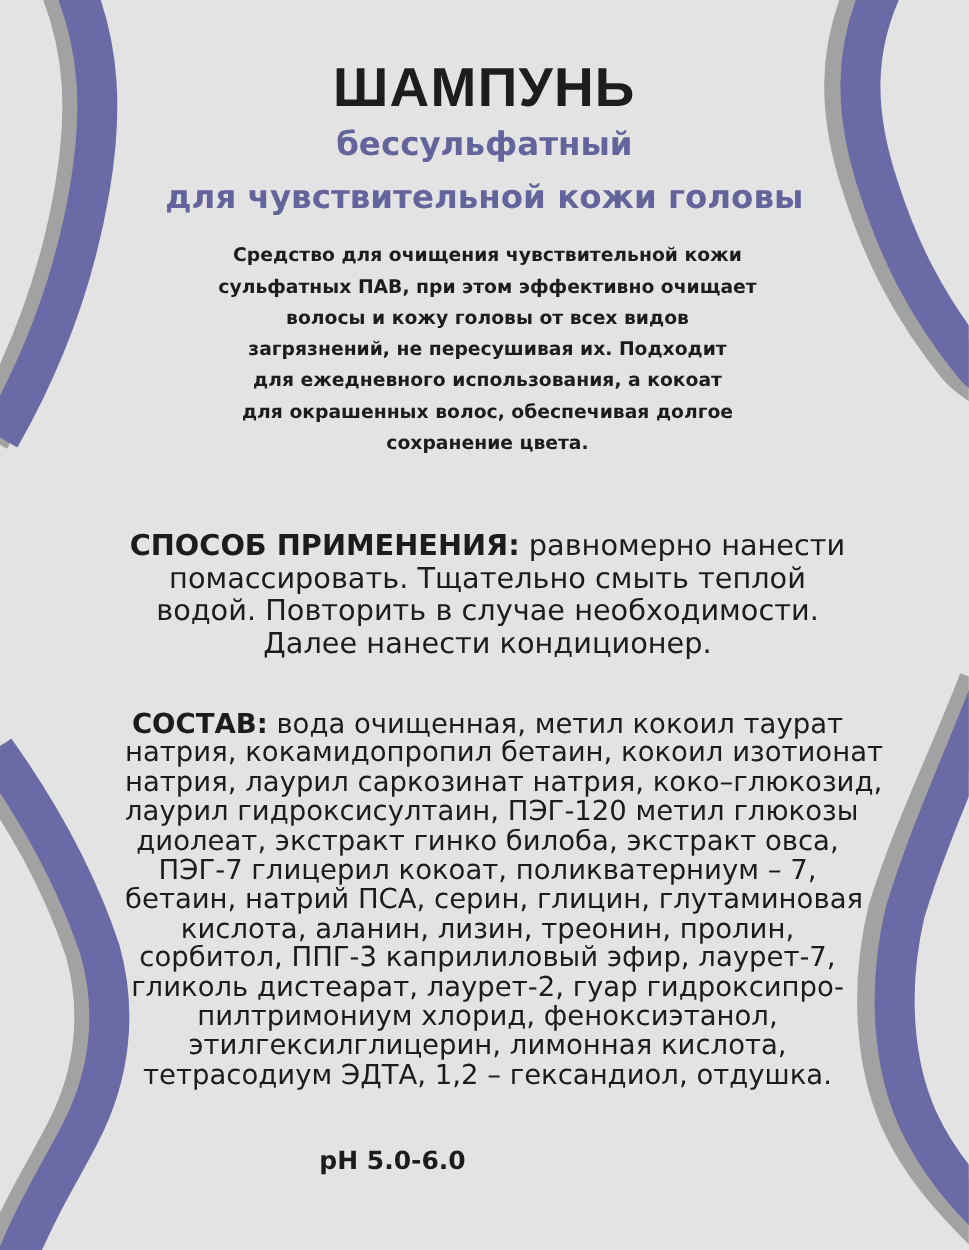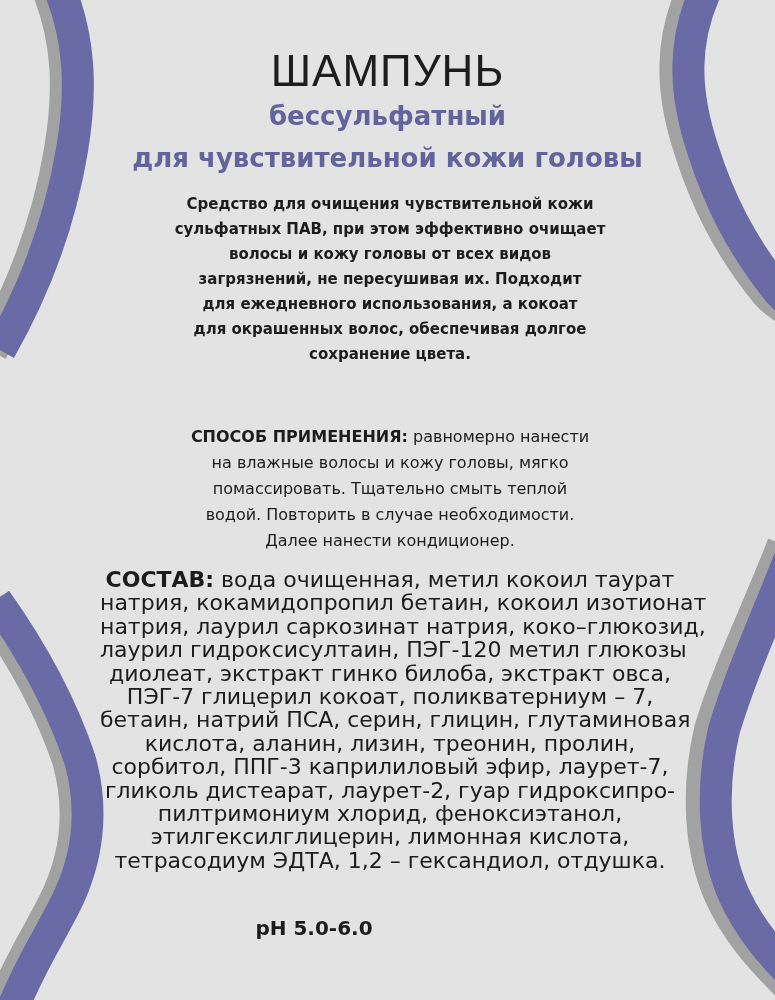--- a/index.html
+++ b/index.html
@@ -8,36 +8,36 @@
       background: #e3e3e3;
       position: relative;
       font-family: "DejaVu Sans", "Liberation Sans", sans-serif;
       color: #1c1c1c;
     }
     .decor { position: absolute; left: 0; top: 0; width: 775px; height: 1000px; }
     .page { position: absolute; left: 0; top: 0; width: 775px; height: 1000px; text-align: center; }
     .title {
       position: absolute; left: 0; width: 775px; top: 46px;
       font-family: "Liberation Sans", sans-serif;
-      font-weight: normal; font-size: 44px; letter-spacing: 1px; color: #1d1d1d;
+      font-weight: bold; font-size: 44px; letter-spacing: 1px; color: #1d1d1d;
       line-height: 50px;
     }
     .subtitle {
       position: absolute; left: 0; width: 775px;
       font-weight: bold; font-size: 26px; color: #63649c; line-height: 36px;
     }
     .sub1 { top: 98px; }
     .sub2 { top: 140px; }
     .desc {
       position: absolute; left: 100px; width: 580px; top: 192px;
       font-weight: bold; font-size: 15px; line-height: 25px; color: #1c1c1c;
     }
     .usage {
       position: absolute; left: 100px; width: 580px; top: 424px;
-      font-size: 16px; line-height: 26px; color: #1c1c1c;
+      font-size: 23px; line-height: 26px; color: #1c1c1c;
     }
     .comp {
       position: absolute; left: 100px; width: 580px; top: 568px;
       font-size: 22px; line-height: 23.4px; color: #1c1c1c;
     }
     .ph {
       position: absolute; left: 0; width: 628px; top: 915px;
       font-weight: bold; font-size: 20px; line-height: 26px; color: #1c1c1c;
     }
     .line { display: block; white-space: nowrap; }
@@ -73,21 +73,20 @@
     <span class="line">сульфатных ПАВ, при этом эффективно очищает</span>
     <span class="line">волосы и кожу головы от всех видов</span>
     <span class="line">загрязнений, не пересушивая их. Подходит</span>
     <span class="line">для ежедневного использования, а кокоат</span>
     <span class="line">для окрашенных волос, обеспечивая долгое</span>
     <span class="line">сохранение цвета.</span>
   </div>
 
   <div class="usage">
     <span class="line"><span class="label">СПОСОБ ПРИМЕНЕНИЯ:</span><span> равномерно нанести</span></span>
-    <span class="line">на влажные волосы и кожу головы, мягко</span>
     <span class="line">помассировать. Тщательно смыть теплой</span>
     <span class="line">водой. Повторить в случае необходимости.</span>
     <span class="line">Далее нанести кондиционер.</span>
   </div>
 
   <div class="comp">
     <span class="line"><span class="label">СОСТАВ:</span><span> вода очищенная, метил кокоил таурат</span></span>
     <span class="line">натрия, кокамидопропил бетаин, кокоил изотионат</span>
     <span class="line">натрия,  лаурил саркозинат натрия, коко–глюкозид,</span>
     <span class="line">лаурил гидроксисултаин, ПЭГ-120 метил глюкозы</span>

